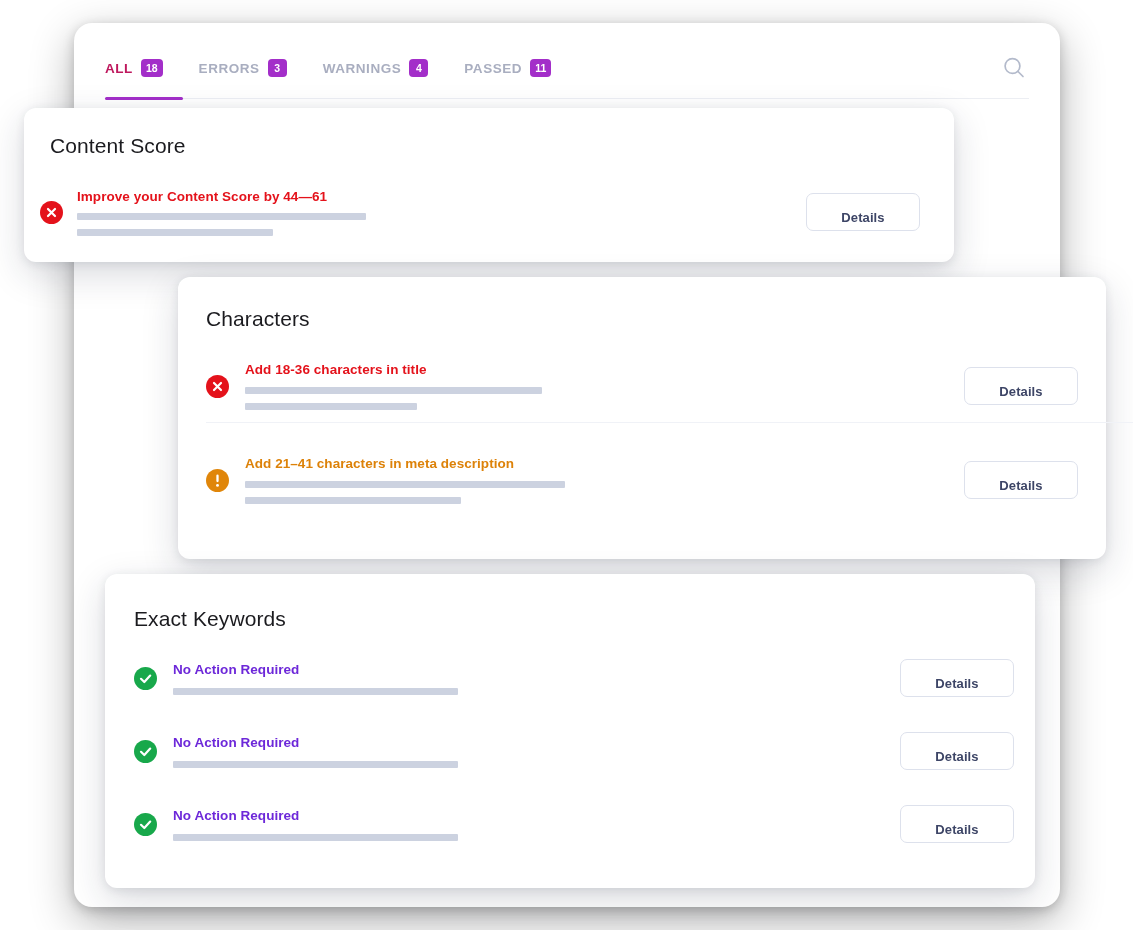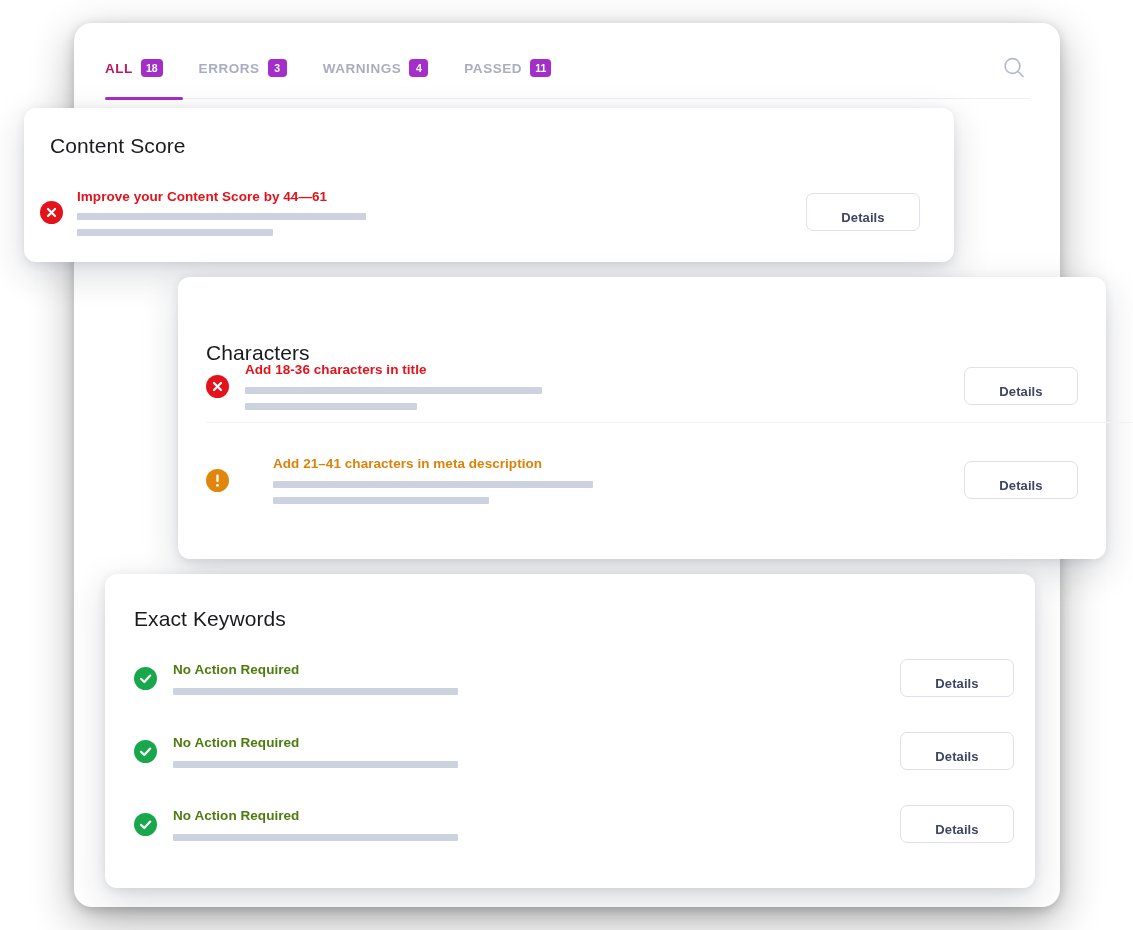--- a/index.html
+++ b/index.html
@@ -135,21 +135,21 @@
     min-width: 0;
   }
   .row-msg {
     font-size: 13.5px;
     font-weight: 700;
     letter-spacing: 0.05px;
     white-space: nowrap;
   }
   .row-msg.error   { color: #e4121b; }
   .row-msg.warning { color: #dd8209; }
-  .row-msg.passed  { color: #4d7c0f; }
+  .row-msg.passed  { color: #6d28d9; }
 
   .skeleton {
     height: 7px;
     background: #ccd2e0;
     border-radius: 1px;
   }
 
   .details-btn {
     flex: 0 0 auto;
     background: #ffffff;
@@ -185,24 +185,24 @@
   #cs-details { width: 114px; height: 38px; margin-left: 14px; }
 
   
   #card-characters {
     left: 178px;
     top: 277px;
     width: 928px;
     height: 282px;
     box-shadow: 0 12px 36px rgba(28,35,60,0.17), 0 2px 10px rgba(28,35,60,0.10);
   }
-  #card-characters .card-title { position: absolute; left: 28px; top: 30px; margin-top: 34px; }
+  #card-characters .card-title { position: absolute; left: 28px; top: 30px; }
   #ch-row-1 { position: absolute; left: 28px; top: 78px; width: 872px; height: 62px; }
   #ch-divider { position: absolute; left: 28px; top: 145px; width: 1050px; }
-  #ch-row-2 { position: absolute; left: 28px; top: 172px; width: 872px; height: 62px; gap: 28px; }
+  #ch-row-2 { position: absolute; left: 28px; top: 172px; width: 872px; height: 62px; }
   .ch-row .status-icon { margin-right: 16px; }
   .ch-row .row-msg { margin-bottom: 10px; }
   #ch-bar-1a { width: 297px; margin-bottom: 9px; }
   #ch-bar-1b { width: 172px; }
   #ch-bar-2a { width: 320px; margin-bottom: 9px; }
   #ch-bar-2b { width: 216px; }
   .ch-details { width: 114px; height: 38px; margin-left: 14px; }
 
   
   #card-keywords {

